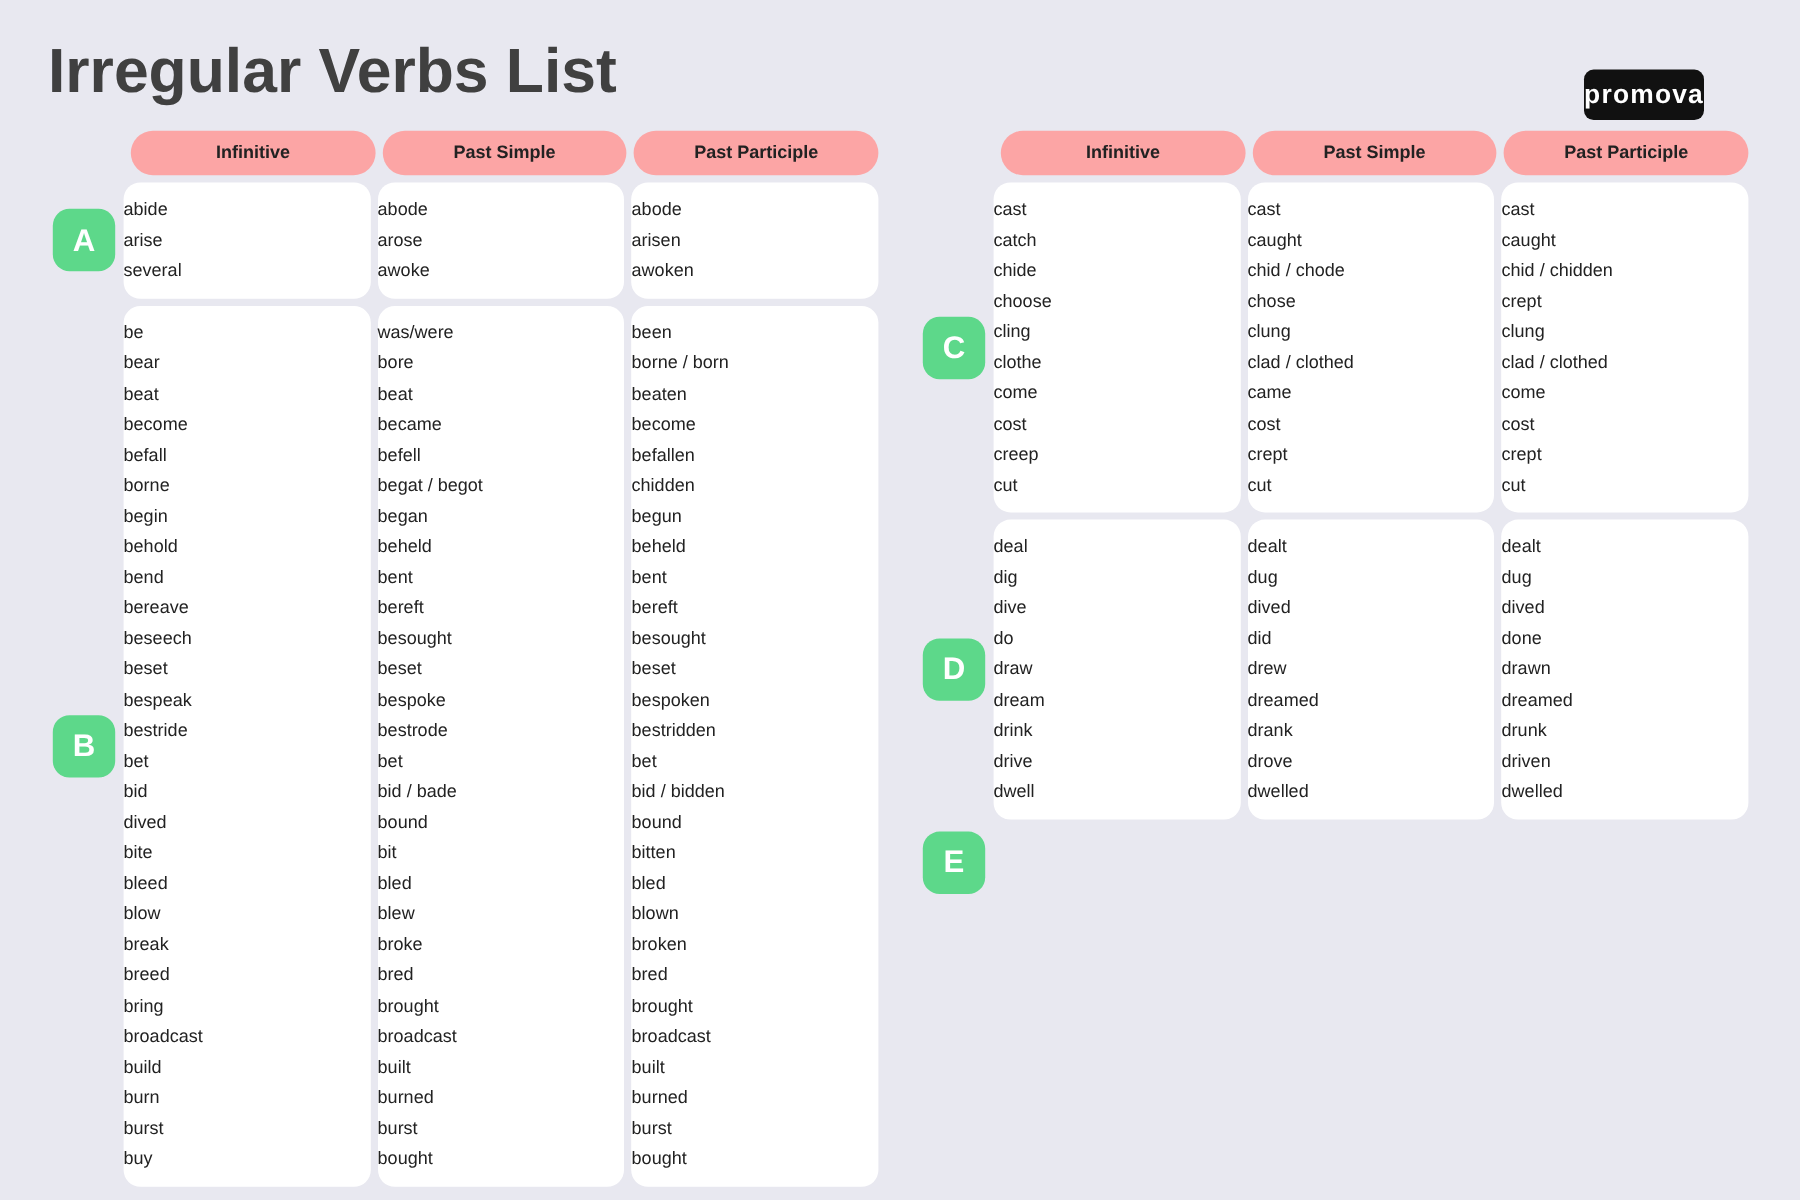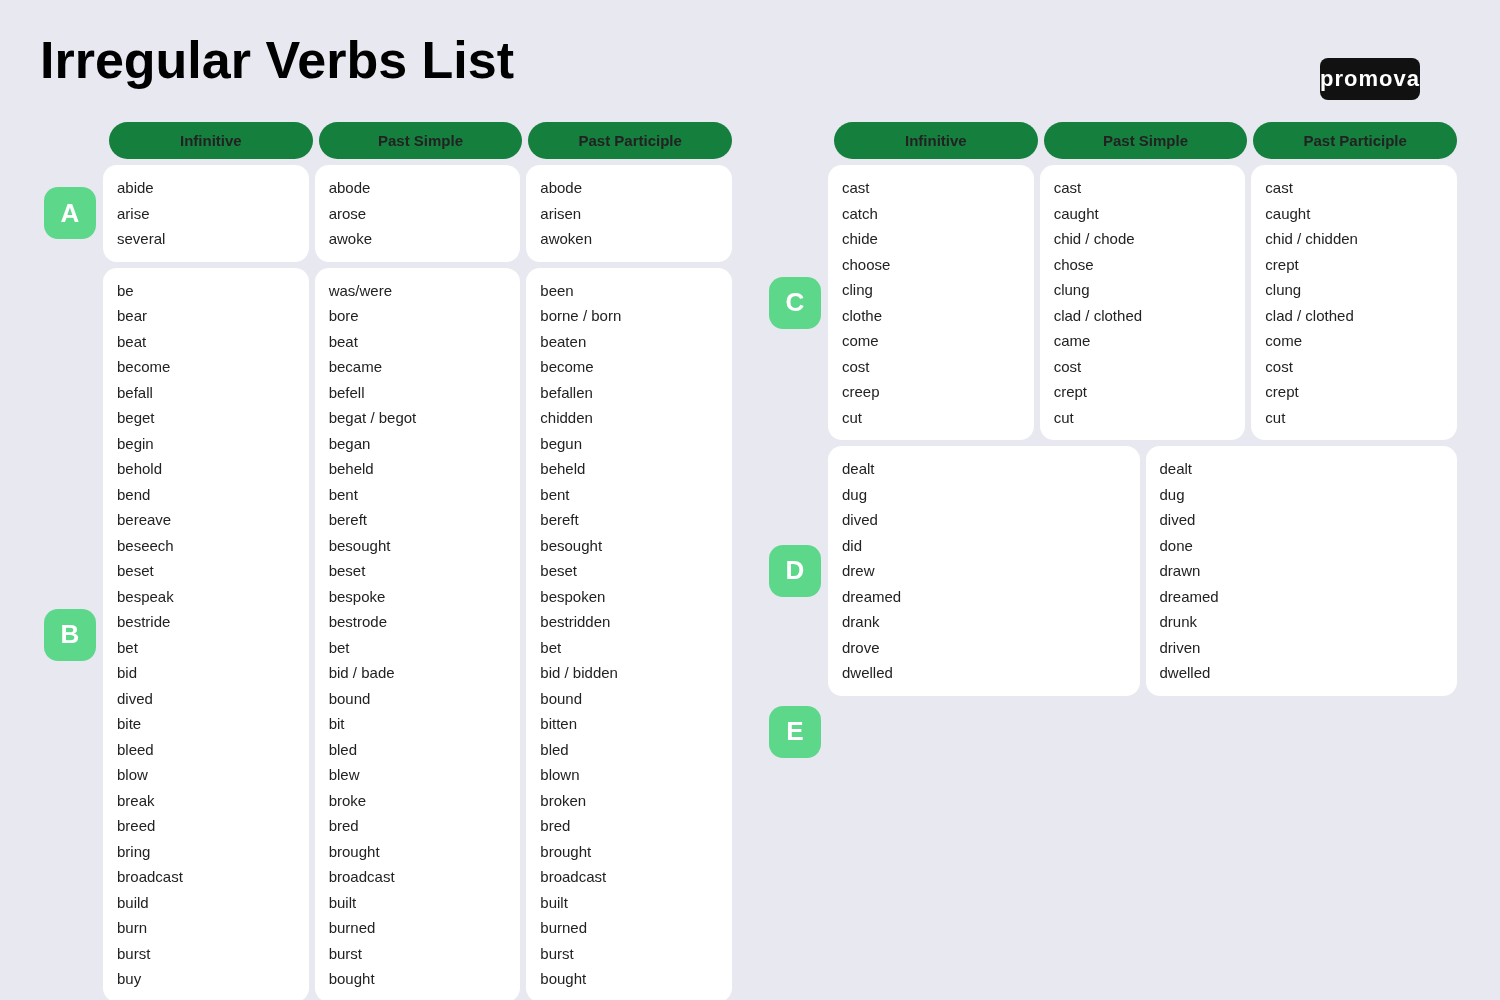--- a/index.html
+++ b/index.html
@@ -7,22 +7,22 @@
       background: #e8e8f0;
       font-family: Arial, sans-serif;
       width: 1500px;
       min-height: 1000px;
       padding: 30px 40px;
     }
 
     .page-title {
       font-size: 52px;
       font-weight: 900;
-      color: #000000;
-      margin-bottom: 32px;
+      color: #404040;
+      margin-bottom: 19px;
     }
 
     .logo-box {
       position: absolute;
       top: 28px;
       right: 40px;
       background: #111;
       color: #fff;
       font-weight: 900;
       font-size: 22px;
@@ -53,21 +53,21 @@
       height: 52px;
       margin: 4px auto;
     }
 
     .section-header {
       display: flex;
       margin-bottom: 6px;
     }
 
     .col-header {
-      background: #15803d;
+      background: #fca5a5;
       color: #222;
       font-weight: 700;
       font-size: 15px;
       padding: 10px 14px;
       text-align: center;
       flex: 1;
       border-radius: 20px;
       margin: 0 3px;
     }
 
@@ -90,21 +90,21 @@
     }
 
     .data-col {
       flex: 1;
       margin: 0 3px;
     }
 
     .data-col-inner {
       background: #fff;
       border-radius: 14px;
-      padding: 10px 14px;
+      padding: 10px 0;
       height: 100%;
     }
 
     .data-col-inner div {
       font-size: 15px;
       color: #222;
       line-height: 1.7;
     }
   </style>
 </head>
@@ -157,21 +157,21 @@
           <div class="letter-col-cell">
             <div class="letter-badge">B</div>
           </div>
           <div class="data-col">
             <div class="data-col-inner">
               <div>be</div>
               <div>bear</div>
               <div>beat</div>
               <div>become</div>
               <div>befall</div>
-              <div>beget</div>
+              <div>borne</div>
               <div>begin</div>
               <div>behold</div>
               <div>bend</div>
               <div>bereave</div>
               <div>beseech</div>
               <div>beset</div>
               <div>bespeak</div>
               <div>bestride</div>
               <div>bet</div>
               <div>bid</div>
@@ -313,20 +313,33 @@
               <div>cut</div>
             </div>
           </div>
         </div>
         <div class="data-row">
           <div class="letter-col-cell">
             <div class="letter-badge">D</div>
           </div>
           <div class="data-col">
             <div class="data-col-inner">
+              <div>deal</div>
+              <div>dig</div>
+              <div>dive</div>
+              <div>do</div>
+              <div>draw</div>
+              <div>dream</div>
+              <div>drink</div>
+              <div>drive</div>
+              <div>dwell</div>
+            </div>
+          </div>
+          <div class="data-col">
+            <div class="data-col-inner">
               <div>dealt</div>
               <div>dug</div>
               <div>dived</div>
               <div>did</div>
               <div>drew</div>
               <div>dreamed</div>
               <div>drank</div>
               <div>drove</div>
               <div>dwelled</div>
             </div>

